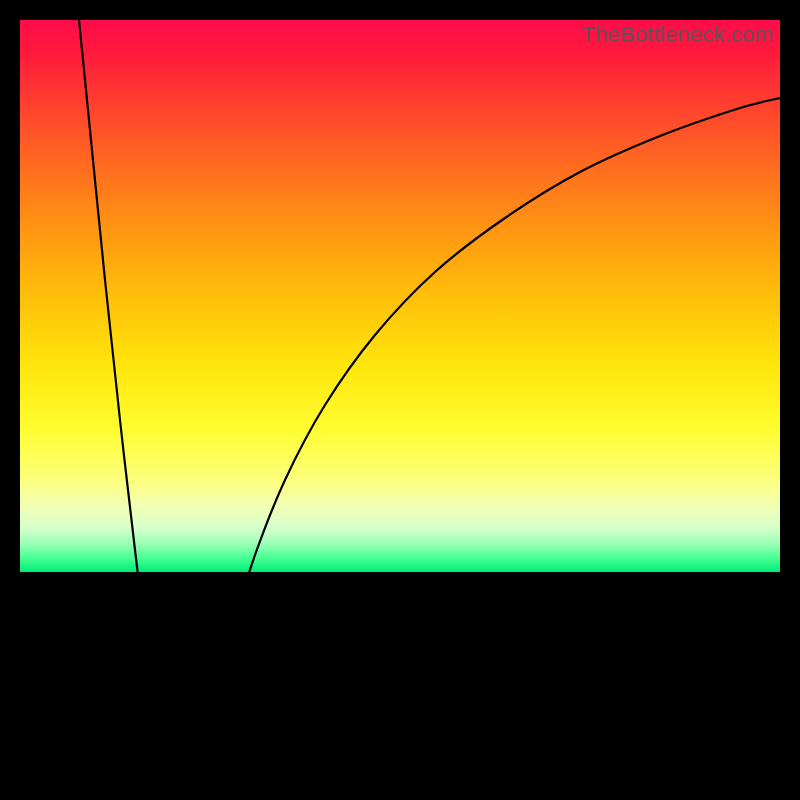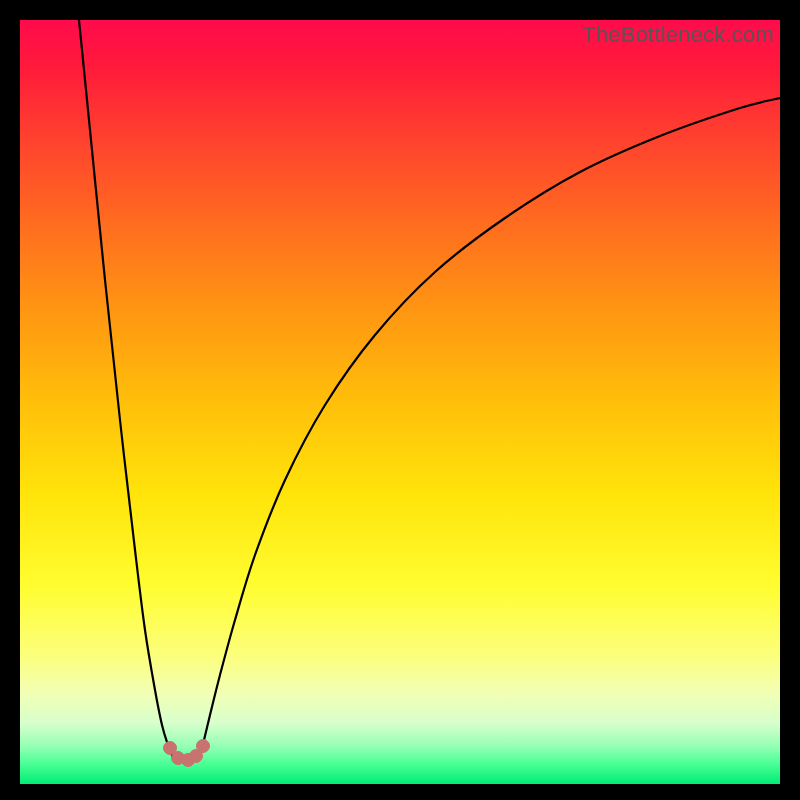--- a/index.html
+++ b/index.html
@@ -9,21 +9,21 @@
     height: 800px;
     background: #000;
     overflow: hidden;
     font-family: Arial, Helvetica, sans-serif;
   }
   .frame {
     position: absolute;
     left: 20px;
     top: 20px;
     width: 760px;
-    height: 764px;
+    height: 552px;
     overflow: hidden;
   }
   .gradient {
     position: absolute;
     left: 0; top: 0; right: 0; bottom: 0;
     background: linear-gradient(
       to bottom,
       #ff0b4c 0%,
       #ff1a3b 6%,
       #ff3f2f 15%,

